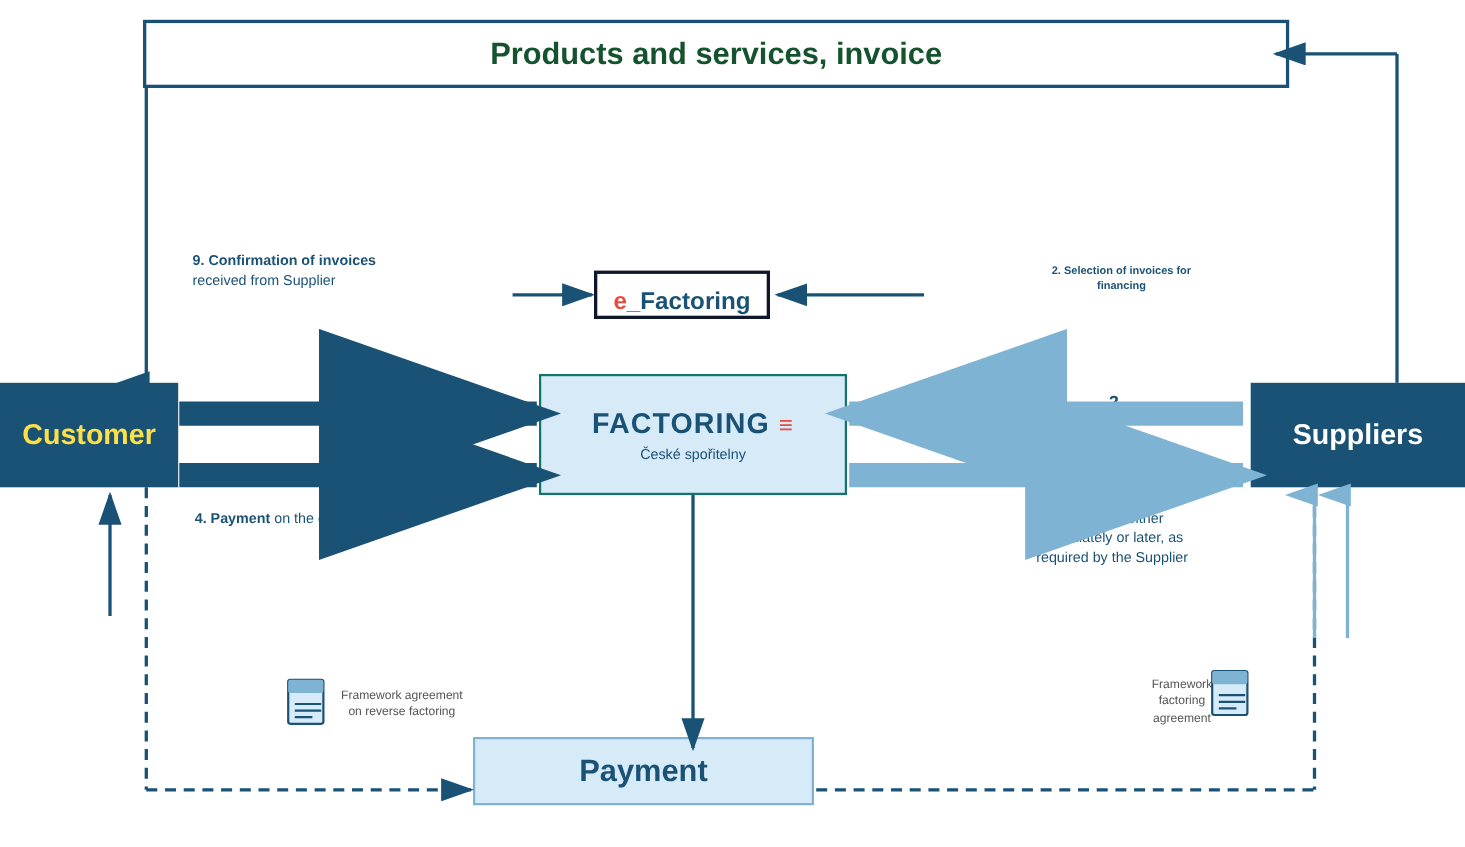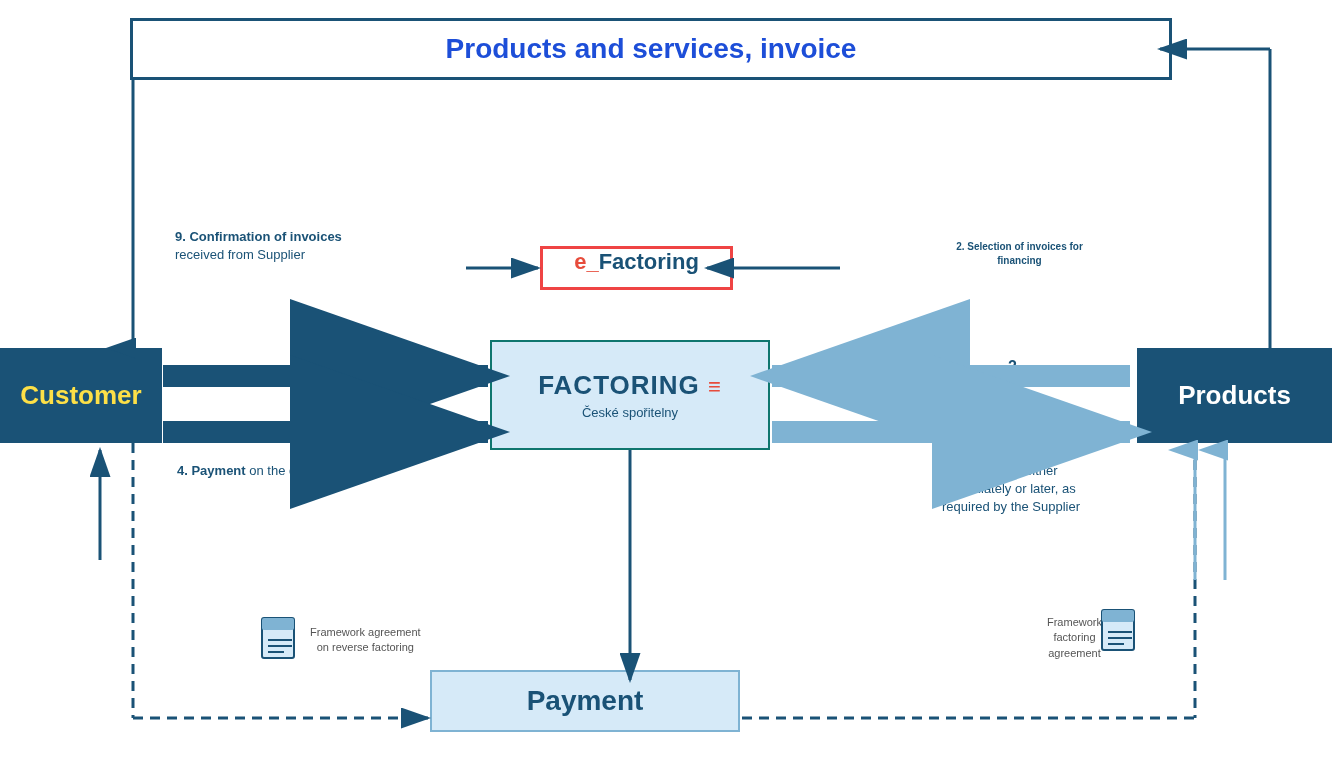--- a/index.html
+++ b/index.html
@@ -25,21 +25,21 @@
       left: 130px;
       right: 160px;
       height: 62px;
       background: #fff;
       border: 3px solid #1a5276;
       display: flex;
       align-items: center;
       justify-content: center;
       font-size: 28px;
       font-weight: bold;
-      color: #1d4ed8;
+      color: #14532d;
     }
 
     
     .customer-box {
       position: absolute;
       top: 348px;
       left: 0;
       width: 162px;
       height: 95px;
       background: #1a5276;
@@ -98,26 +98,26 @@
       font-size: 13px;
       color: #1a5276;
       margin-top: 4px;
     }
 
     
     .efactoring-box {
       position: absolute;
       top: 246px;
       left: 540px;
-      width: 193px;
+      width: 160px;
       height: 44px;
       background: #fff;
-      border: 3px solid #ef4444;
-      display: flex;
-      align-items: flex-start;
+      border: 3px solid #0f172a;
+      display: flex;
+      align-items: flex-end;
       justify-content: center;
     }
 
     .efactoring-text {
       font-size: 22px;
       font-weight: bold;
       color: #1a5276;
     }
 
     .efactoring-text .e-part {
@@ -261,21 +261,21 @@
 
   <div class="top-banner">
     <span>Products and services, invoice</span>
   </div>
 
   <div class="customer-box">
     <span>Customer</span>
   </div>
 
   <div class="suppliers-box">
-    <span>Products</span>
+    <span>Suppliers</span>
   </div>
 
   <div class="factoring-box">
     <div class="factoring-logo">
       <span>FACTORING</span>
       <span class="s-logo"> ≡</span>
     </div>
     <div class="factoring-sub">České spořitelny</div>
   </div>
 

